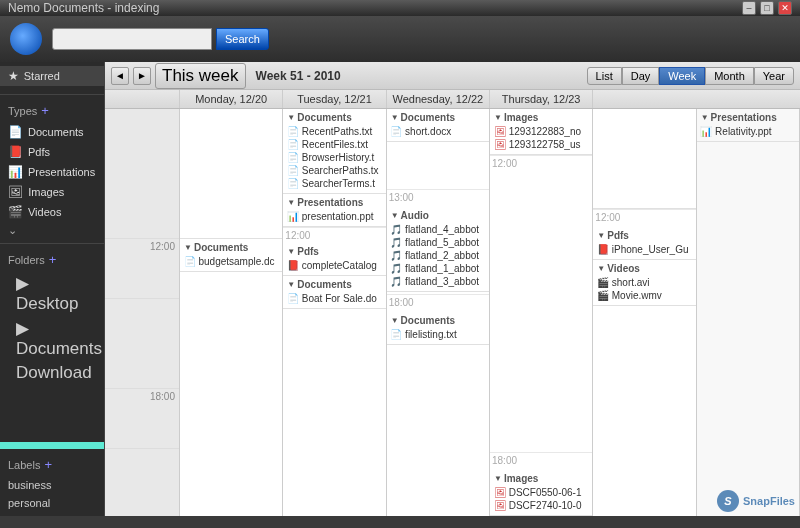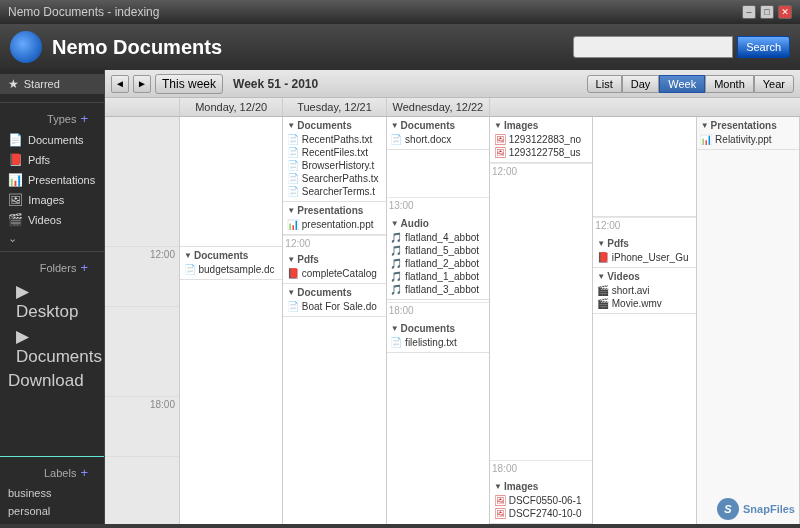--- a/index.html
+++ b/index.html
@@ -1,21 +1,21 @@
 <!DOCTYPE html>
 <html><head>
   <meta charset="utf-8">
   <style>
     * { box-sizing: border-box; margin: 0; padding: 0; }
     body { font-family: Arial, sans-serif; font-size: 11px; background: #3a3a3a; width: 800px; height: 528px; overflow: hidden; }
 
     
     #titlebar {
       background: linear-gradient(to bottom, #5a5a5a, #2a2a2a);
-      height: 24px;
+      height: 16px;
       display: flex;
       align-items: center;
       padding: 0 8px;
       color: #ccc;
       font-size: 12px;
       justify-content: space-between;
     }
     #titlebar .win-controls { display: flex; gap: 4px; }
     #titlebar .win-btn {
       width: 14px; height: 14px; border-radius: 2px; border: 1px solid #666;
@@ -68,58 +68,58 @@
       overflow-y: auto;
     }
     .sidebar-section { padding: 4px 0; }
     .sidebar-item {
       display: flex; align-items: center; gap: 5px;
       padding: 3px 8px; cursor: pointer; font-size: 11px;
     }
     .sidebar-item.active { background: #444; }
     .sidebar-label { color: #ddd; }
     .sidebar-header {
-      padding: 4px 16px; font-size: 11px; color: #aaa;
-      display: flex; align-items: center; gap: 4px; justify-content: flex-end;
+      padding: 4px 8px; font-size: 11px; color: #aaa;
+      display: flex; align-items: center; gap: 4px;
     }
     .sidebar-header .plus {
       color: #88f; font-size: 13px; cursor: pointer;
     }
     .sidebar-icon { font-size: 12px; }
     .sidebar-divider { border-top: 1px solid #444; margin: 4px 0; }
     .folder-item {
       padding: 2px 8px 2px 16px; cursor: pointer; font-size: 17px; color: #ccc;
     }
     .chevron-item {
       padding: 2px 8px; cursor: pointer; color: #aaa; font-size: 11px;
     }
     .label-item {
       padding: 3px 8px; font-size: 11px; color: #ccc; cursor: pointer;
     }
-    .labels-section { margin-top: auto; border-top: 1px solid #5eead4; padding: 4px 0; }
+    .labels-section { margin-top: auto; border-top: 7px solid #5eead4; padding: 4px 0; }
 
     
     #content { flex: 1; display: flex; flex-direction: column; background: #f0f0f0; overflow: hidden; }
 
     
     #toolbar {
       background: linear-gradient(to bottom, #e8e8e8, #d0d0d0);
       border-bottom: 1px solid #bbb;
       height: 28px; display: flex; align-items: center; padding: 0 6px; gap: 4px;
     }
     .nav-btn {
       background: linear-gradient(to bottom, #eee, #ccc);
       border: 1px solid #999; border-radius: 2px;
       width: 18px; height: 18px; cursor: pointer; font-size: 10px;
       display: flex; align-items: center; justify-content: center;
     }
     .this-week-btn {
       background: linear-gradient(to bottom, #eee, #ccc);
       border: 1px solid #999; border-radius: 3px;
-      padding: 2px 6px; cursor: pointer; font-size: 12px;
+      padding: 2px 6px; cursor: pointer; font-size: 17px;
     }
     .week-label { font-size: 12px; font-weight: bold; color: #333; margin-left: 6px; }
     .toolbar-spacer { flex: 1; }
     .view-btns { display: flex; gap: 0; }
     .view-btn {
       padding: 2px 8px; border: 1px solid #999; cursor: pointer; font-size: 11px;
       background: linear-gradient(to bottom, #eee, #ccc);
       text-align: center;
     }
     .view-btn:first-child { border-radius: 3px 0 0 3px; }
@@ -202,21 +202,20 @@
   <span>Nemo Documents - indexing</span>
   <div class="win-controls">
     <div class="win-btn min">–</div>
     <div class="win-btn max">□</div>
     <div class="win-btn close">✕</div>
   </div>
 </div>
 
 <div id="header">
   <div class="logo-circle"></div>
-  <span class="app-title">Nemo Documents</span>
   <div class="search-bar">
     <input class="search-input" type="text" value="" style="">
     <button class="search-btn">Search</button>
   </div>
 </div>
 
 <div id="main">
 
   <div id="sidebar">
     <div class="sidebar-section">
@@ -251,21 +250,21 @@
       <span class="sidebar-label">Videos</span>
     </div>
     <div class="chevron-item">⌄</div>
     <div class="sidebar-divider"></div>
     <div class="sidebar-header">
       <span>Folders</span>
       <span class="plus">+</span>
     </div>
     <div class="folder-item">▶ Desktop</div>
     <div class="folder-item">▶ Documents</div>
-    <div class="folder-item" style="padding-left:8px;">Download</div>
+    <div class="folder-item" style="padding-left:16px;">Download</div>
     <div class="labels-section">
       <div class="sidebar-header">
         <span>Labels</span>
         <span class="plus">+</span>
       </div>
       <div class="label-item">business</div>
       <div class="label-item">personal</div>
     </div>
   </div>
 
@@ -286,20 +285,21 @@
       </div>
     </div>
 
     <div id="calendar">
 
       <div class="cal-header">
         <div class="cal-day-header"></div>
         <div class="cal-day-header">Monday, 12/20</div>
         <div class="cal-day-header">Tuesday, 12/21</div>
         <div class="cal-day-header">Wednesday, 12/22</div>
+        <div class="cal-day-header">Thursday, 12/23</div>
       </div>
 
       <div class="cal-body">
 
         <div class="cal-time-col">
           <div style="height:130px; border-bottom:1px solid #ddd; padding:2px 4px; font-size:10px; color:#aaa; text-align:right;"></div>
           <div class="time-slot">12:00</div>
           <div style="height:90px; border-bottom:1px solid #ddd; padding:2px 4px; font-size:10px; color:#aaa; text-align:right;"></div>
           <div class="time-slot">18:00</div>
         </div>

